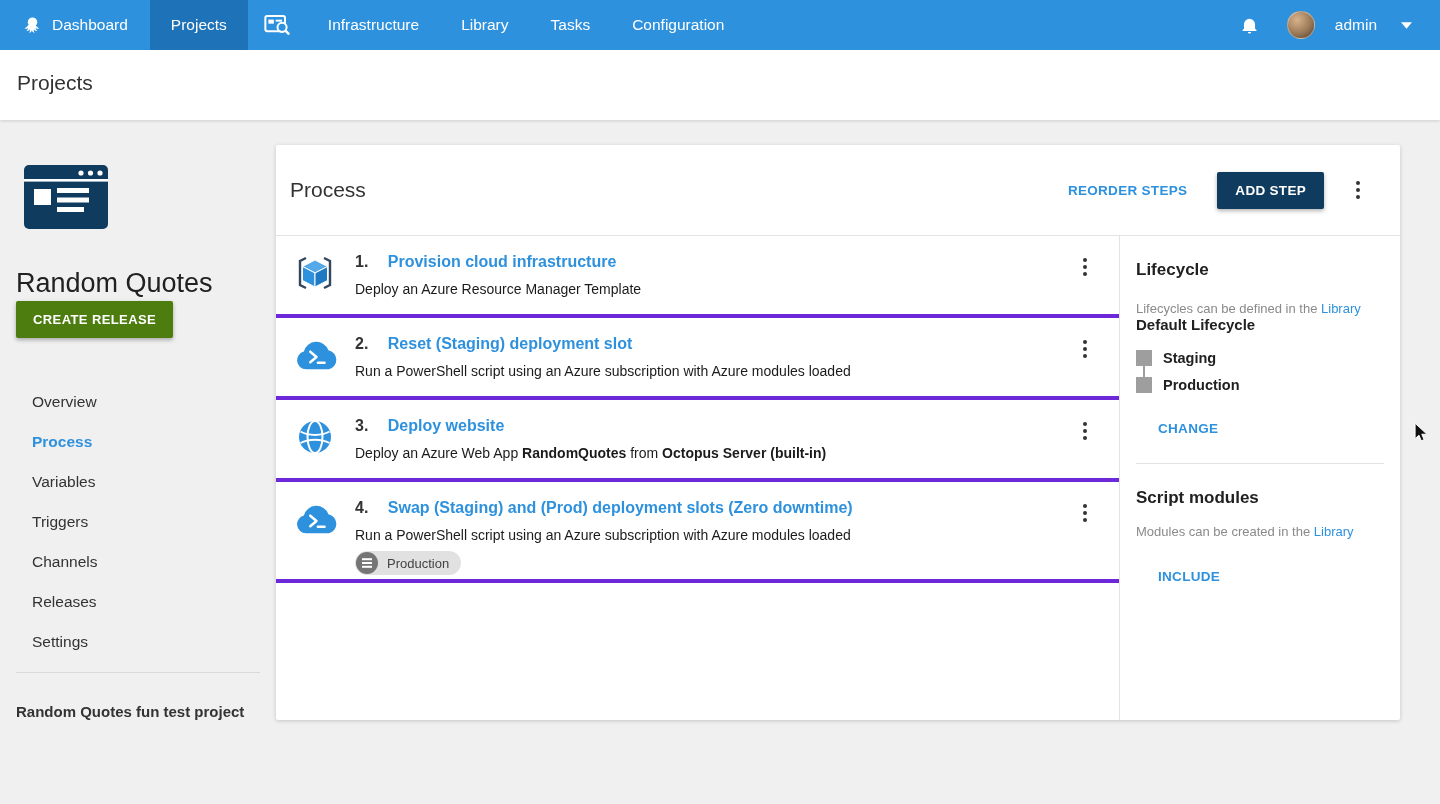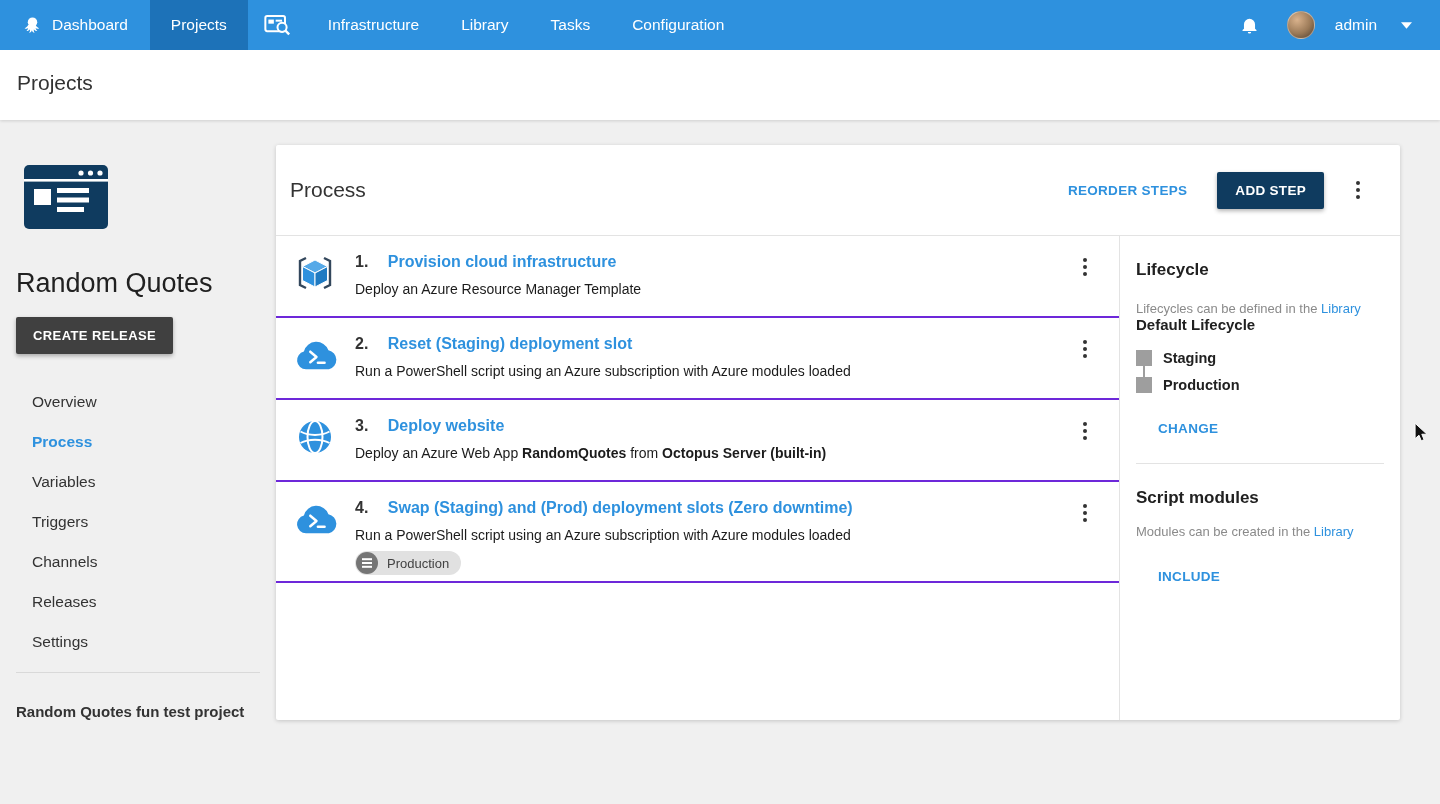--- a/index.html
+++ b/index.html
@@ -25,22 +25,22 @@
 
   
   .titlebar { position:absolute; top:50px; left:0; width:1440px; height:70px;
     background:#fff; box-shadow:0 1px 3px rgba(0,0,0,.14); z-index:5; }
   .page-title { position:absolute; left:17px; top:21px; font-size:21px; font-weight:400; color:#333; margin:0; }
 
   
   .sidebar { position:absolute; left:0; top:120px; width:276px; bottom:0; }
   .proj-logo { position:absolute; left:24px; top:45px; width:84px; height:64px; }
   .proj-name { position:absolute; left:16px; top:148px; font-size:27px; font-weight:400; color:#212121; margin:0; white-space:nowrap; }
-  .create-btn { position:absolute; left:16px; top:197px; height:37px; padding:0 17px;
-    background:#404040; color:#fff; font-size:13px; font-weight:bold; letter-spacing:.4px;
+  .create-btn { position:absolute; left:16px; top:181px; height:37px; padding:0 17px;
+    background:#4d7c0f; color:#fff; font-size:13px; font-weight:bold; letter-spacing:.4px;
     border:none; border-radius:2px; box-shadow:0 2px 4px rgba(0,0,0,.3); cursor:pointer;
     font-family:"Liberation Sans", sans-serif; }
   .menu { position:absolute; left:0; top:262px; width:276px; }
   .menu-item { height:40px; display:flex; align-items:center; padding-left:32px;
     font-size:15.5px; color:#333; cursor:pointer; }
   .menu-item.active { color:#2e91de; font-weight:bold; }
   .side-divider { position:absolute; left:16px; top:552px; width:244px; height:1px; background:#d9d9d9; }
   .side-footer { position:absolute; left:16px; top:583px; font-size:15px; font-weight:bold; color:#333; }
 
   
@@ -52,21 +52,21 @@
   .header-actions { margin-left:auto; display:flex; align-items:center; gap:24px; padding-right:32px; }
   .text-btn { color:#2e91de; font-size:13.5px; font-weight:bold; letter-spacing:.3px;
     background:none; border:none; cursor:pointer; font-family:"Liberation Sans", sans-serif; }
   .primary-btn { height:37px; padding:8px 18px; background:#0f3b5f; color:#fff;
     font-size:13.5px; font-weight:bold; letter-spacing:.3px; border:none; border-radius:2px;
     box-shadow:0 2px 4px rgba(0,0,0,.3); cursor:pointer; font-family:"Liberation Sans", sans-serif; }
   .kebab-btn { background:none; border:none; padding:4px 8px; cursor:pointer; display:flex; align-items:center; }
 
   .steps { position:absolute; left:0; top:91px; width:843px; bottom:0; }
   .vdivider { position:absolute; left:843px; top:91px; bottom:0; width:1px; background:#e3e3e3; }
-  .step-row { position:relative; height:82px; border-bottom:2px solid #6d28d9; padding:16px 60px 0 79px; }
+  .step-row { position:relative; height:82px; border-bottom:4px solid #6d28d9; padding:16px 60px 0 79px; }
   .step-row.tall { height:101px; }
   .step-icon { position:absolute; left:19px; top:17px; width:40px; height:40px; }
   .step-line { font-size:16px; line-height:19px; white-space:nowrap; }
   .step-num { font-weight:bold; color:#333; margin-right:15px; }
   .step-link { font-weight:bold; color:#2e91de; cursor:pointer; text-decoration:none; }
   .step-desc { margin-top:10px; font-size:14px; color:#1b1b1b; white-space:nowrap; }
   .step-kebab { position:absolute; right:24px; top:18px; }
   .chip { display:inline-flex; align-items:center; margin-top:8px; height:24px;
     background:#e1e1e1; border-radius:12px; padding:0 12px 0 1px; gap:9px;
     font-size:13px; color:#424242; cursor:default; }

